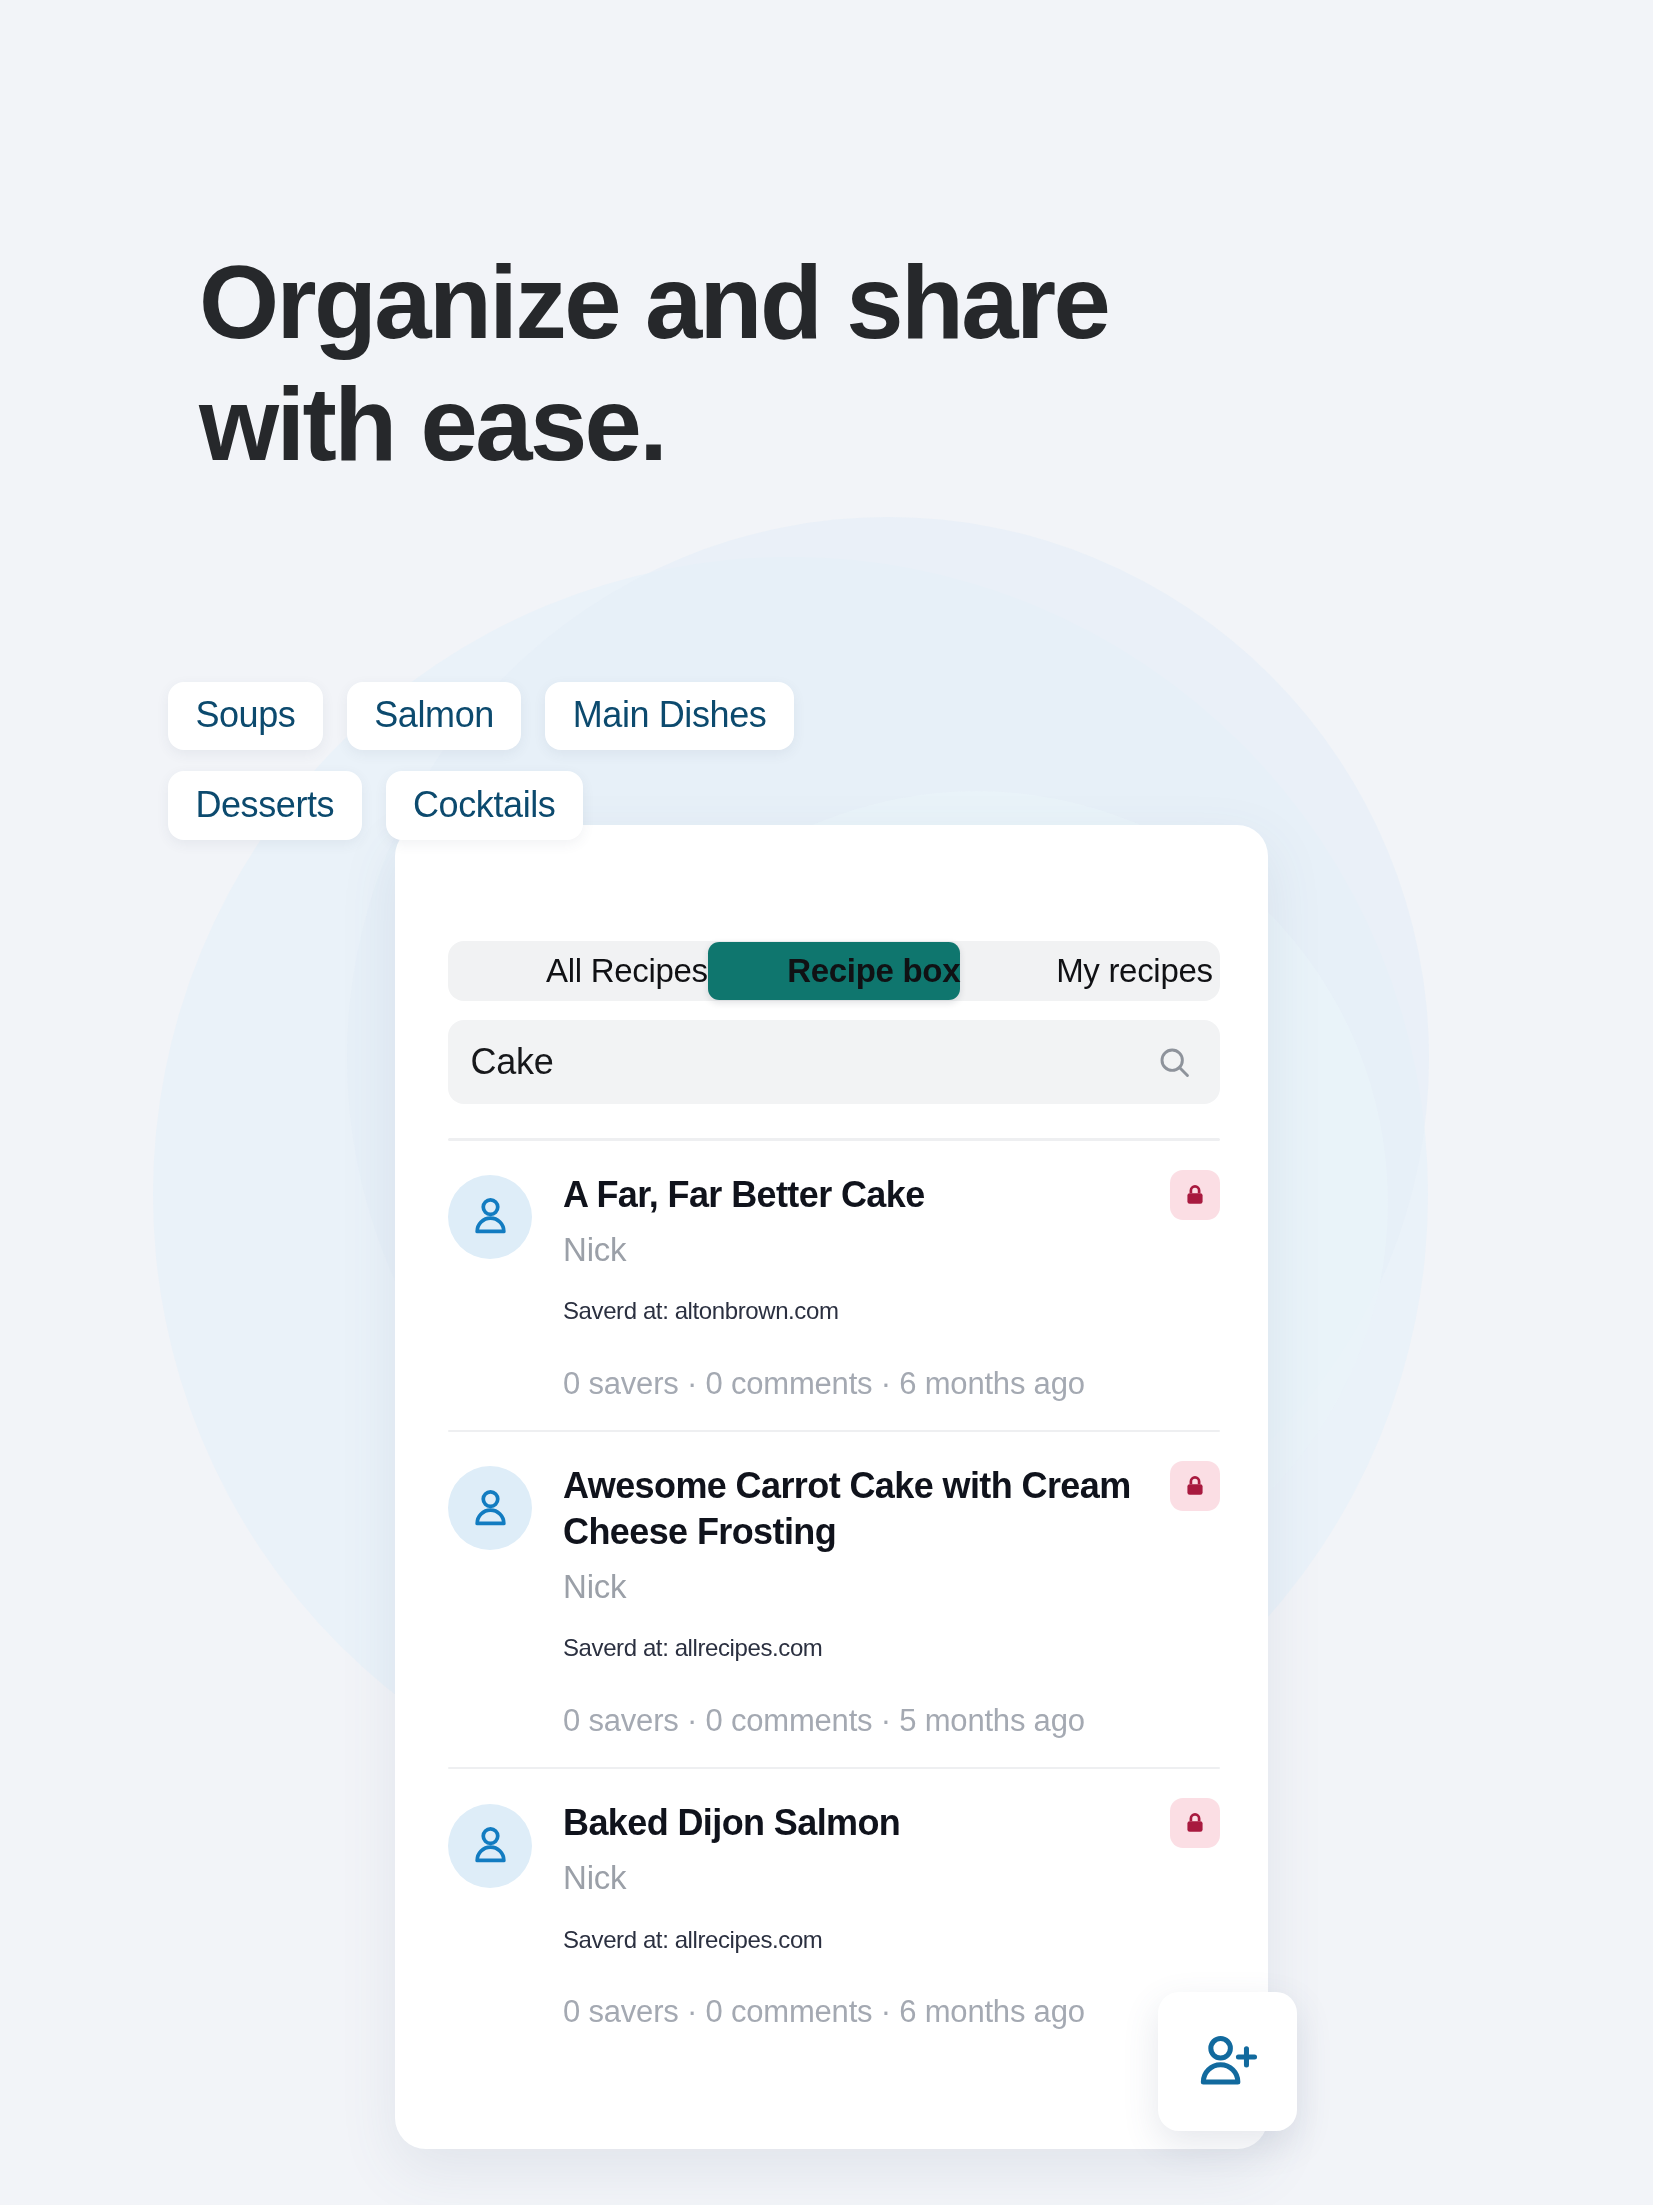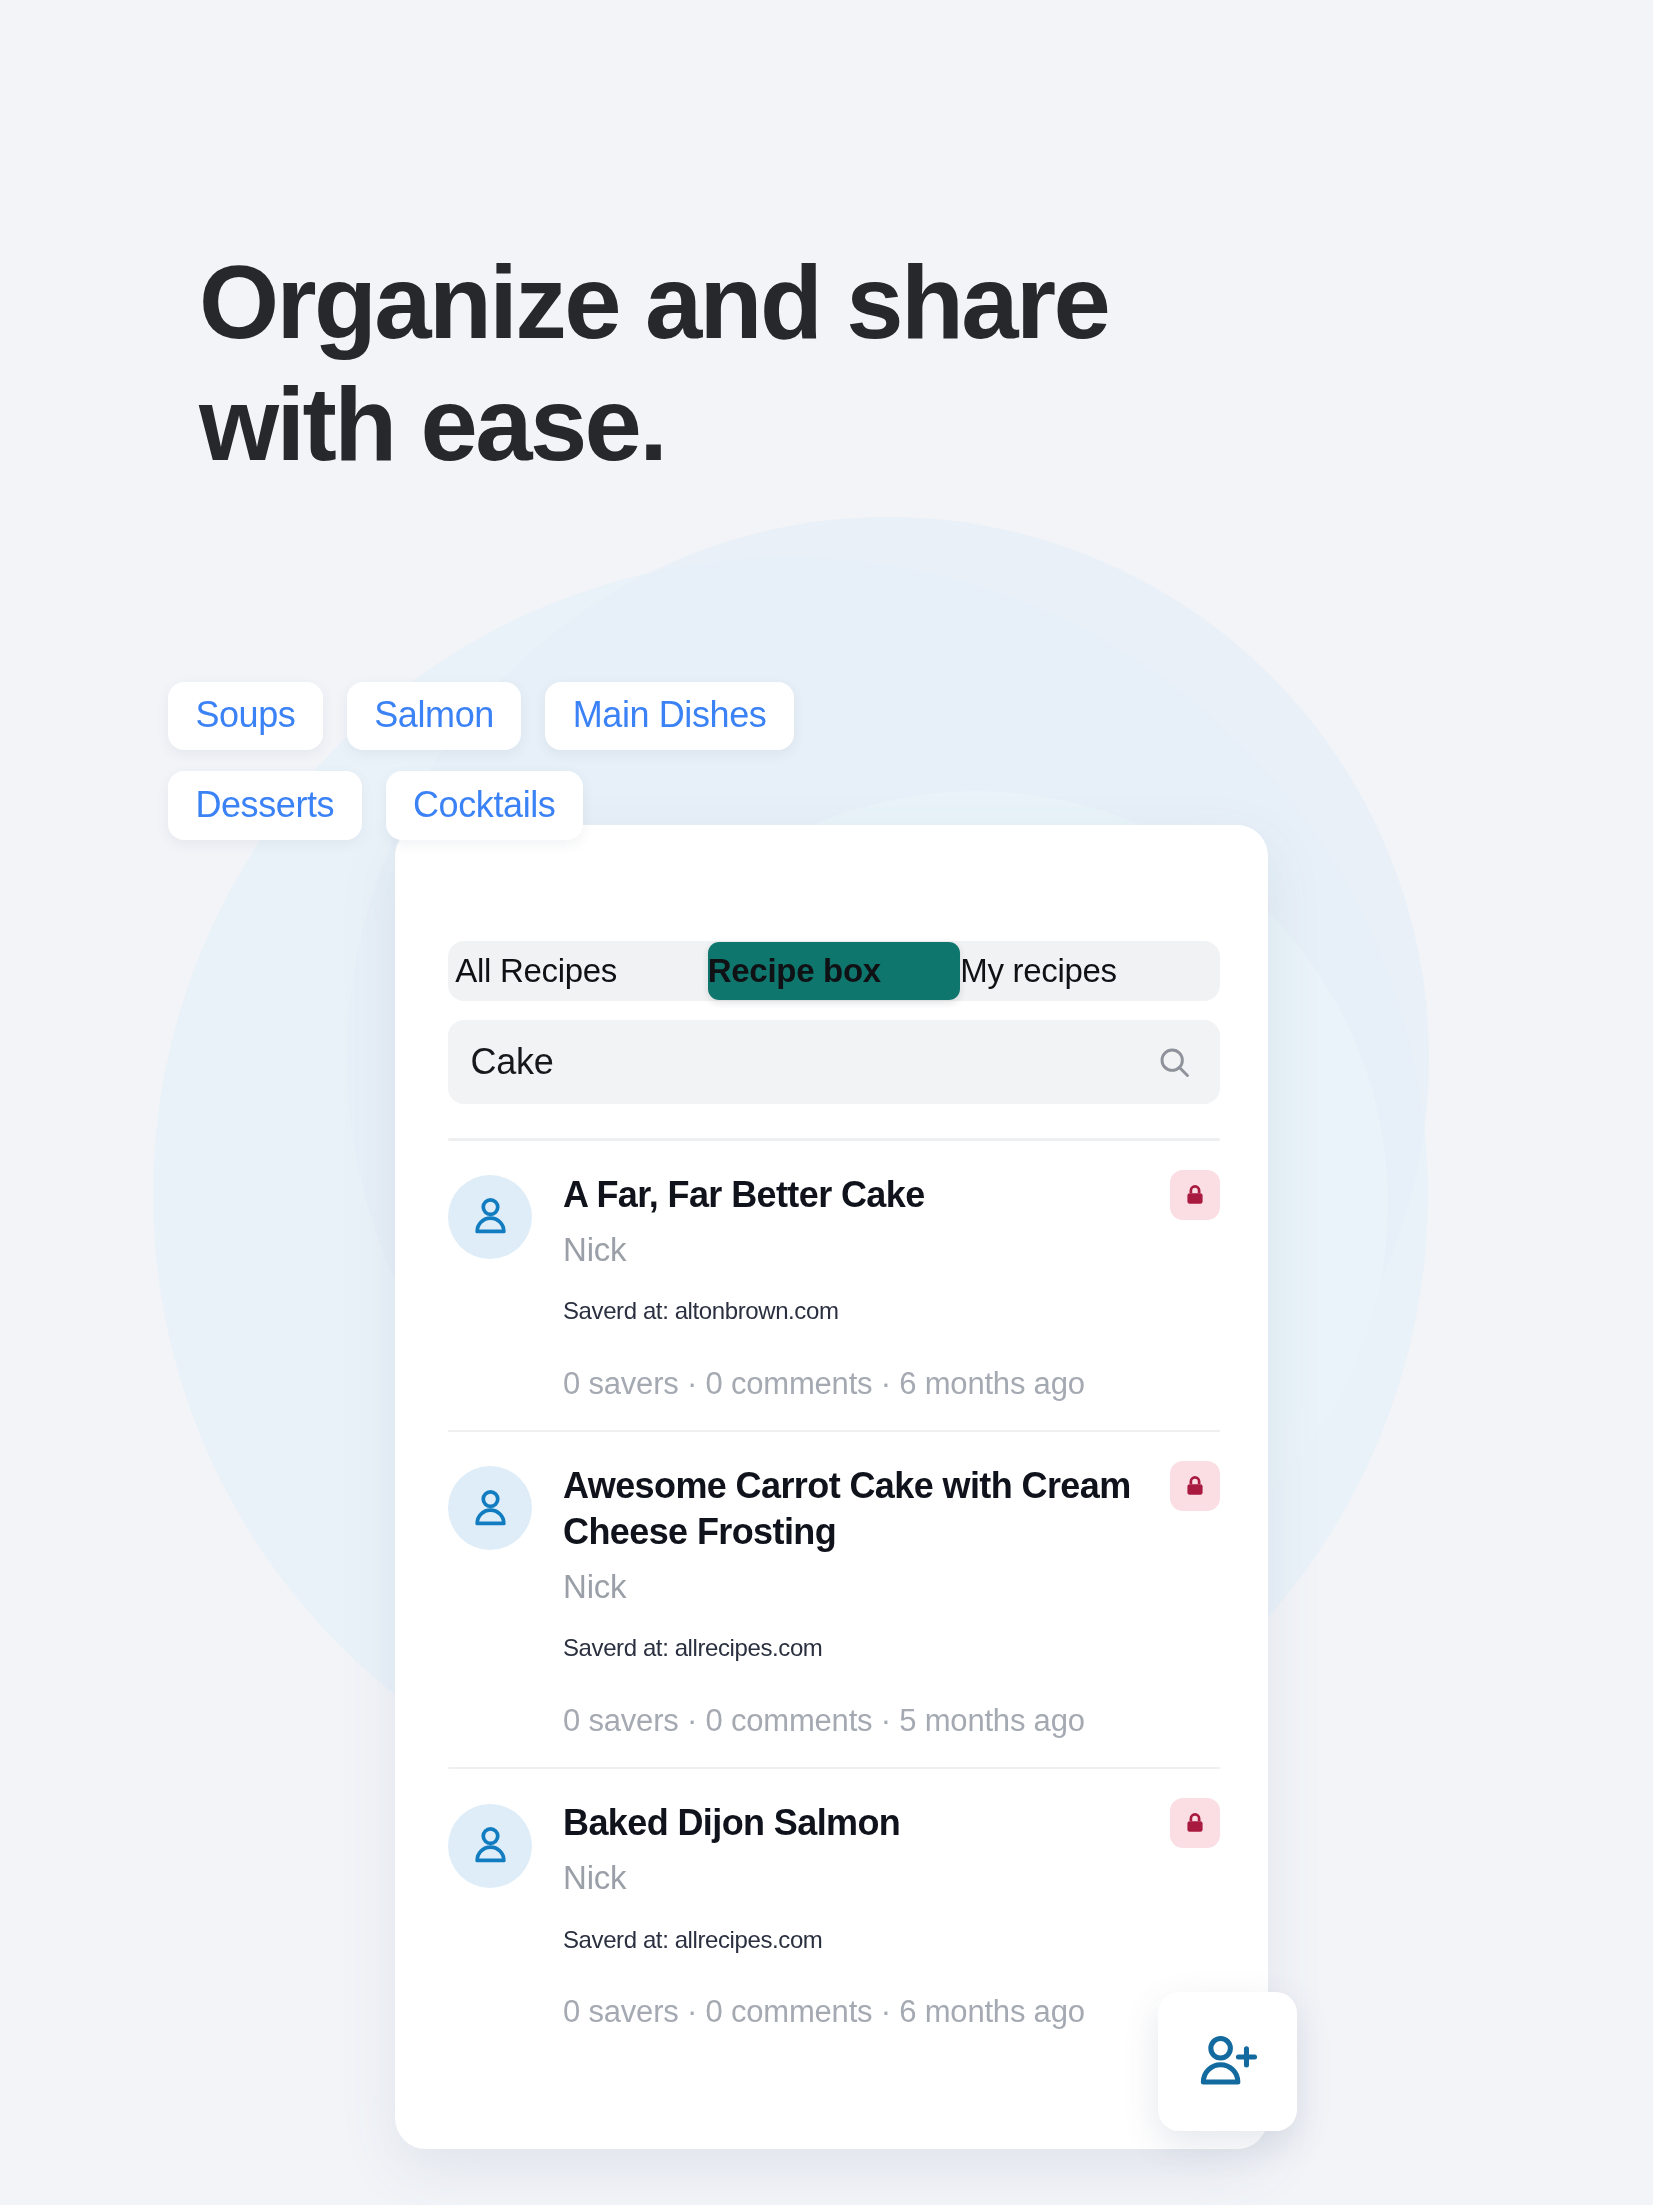--- a/index.html
+++ b/index.html
@@ -76,21 +76,21 @@
     width: 969px;
     z-index: 6;
   }
   .pill-row {
     display: flex;
     gap: 24px;
     margin-bottom: 21px;
   }
   .pill {
     background: #ffffff;
-    color: #3b82f6;
+    color: #0c4a6e;
     border-radius: 16px;
     padding: 15.3px 27.4px 17px;
     font-size: 36px;
     line-height: 1;
     letter-spacing: -0.4px;
     box-shadow: 0 4px 13px rgba(60, 70, 100, .07);
     white-space: nowrap;
   }
 
   
@@ -118,21 +118,21 @@
     display: flex;
     align-items: center;
     background: #f1f2f3;
     border-radius: 16px;
     padding: 7.3px;
     height: 60px;
     box-sizing: border-box;
   }
   .seg-item {
     flex: 1;
-    text-align: left;
+    text-align: right;
     font-size: 33px;
     letter-spacing: -0.3px;
     color: #101114;
     line-height: 1;
     padding: 11.3px 0 13px;
     border-radius: 11.3px;
     white-space: nowrap;
   }
   .seg-item.active {
     background: #0f766e;

